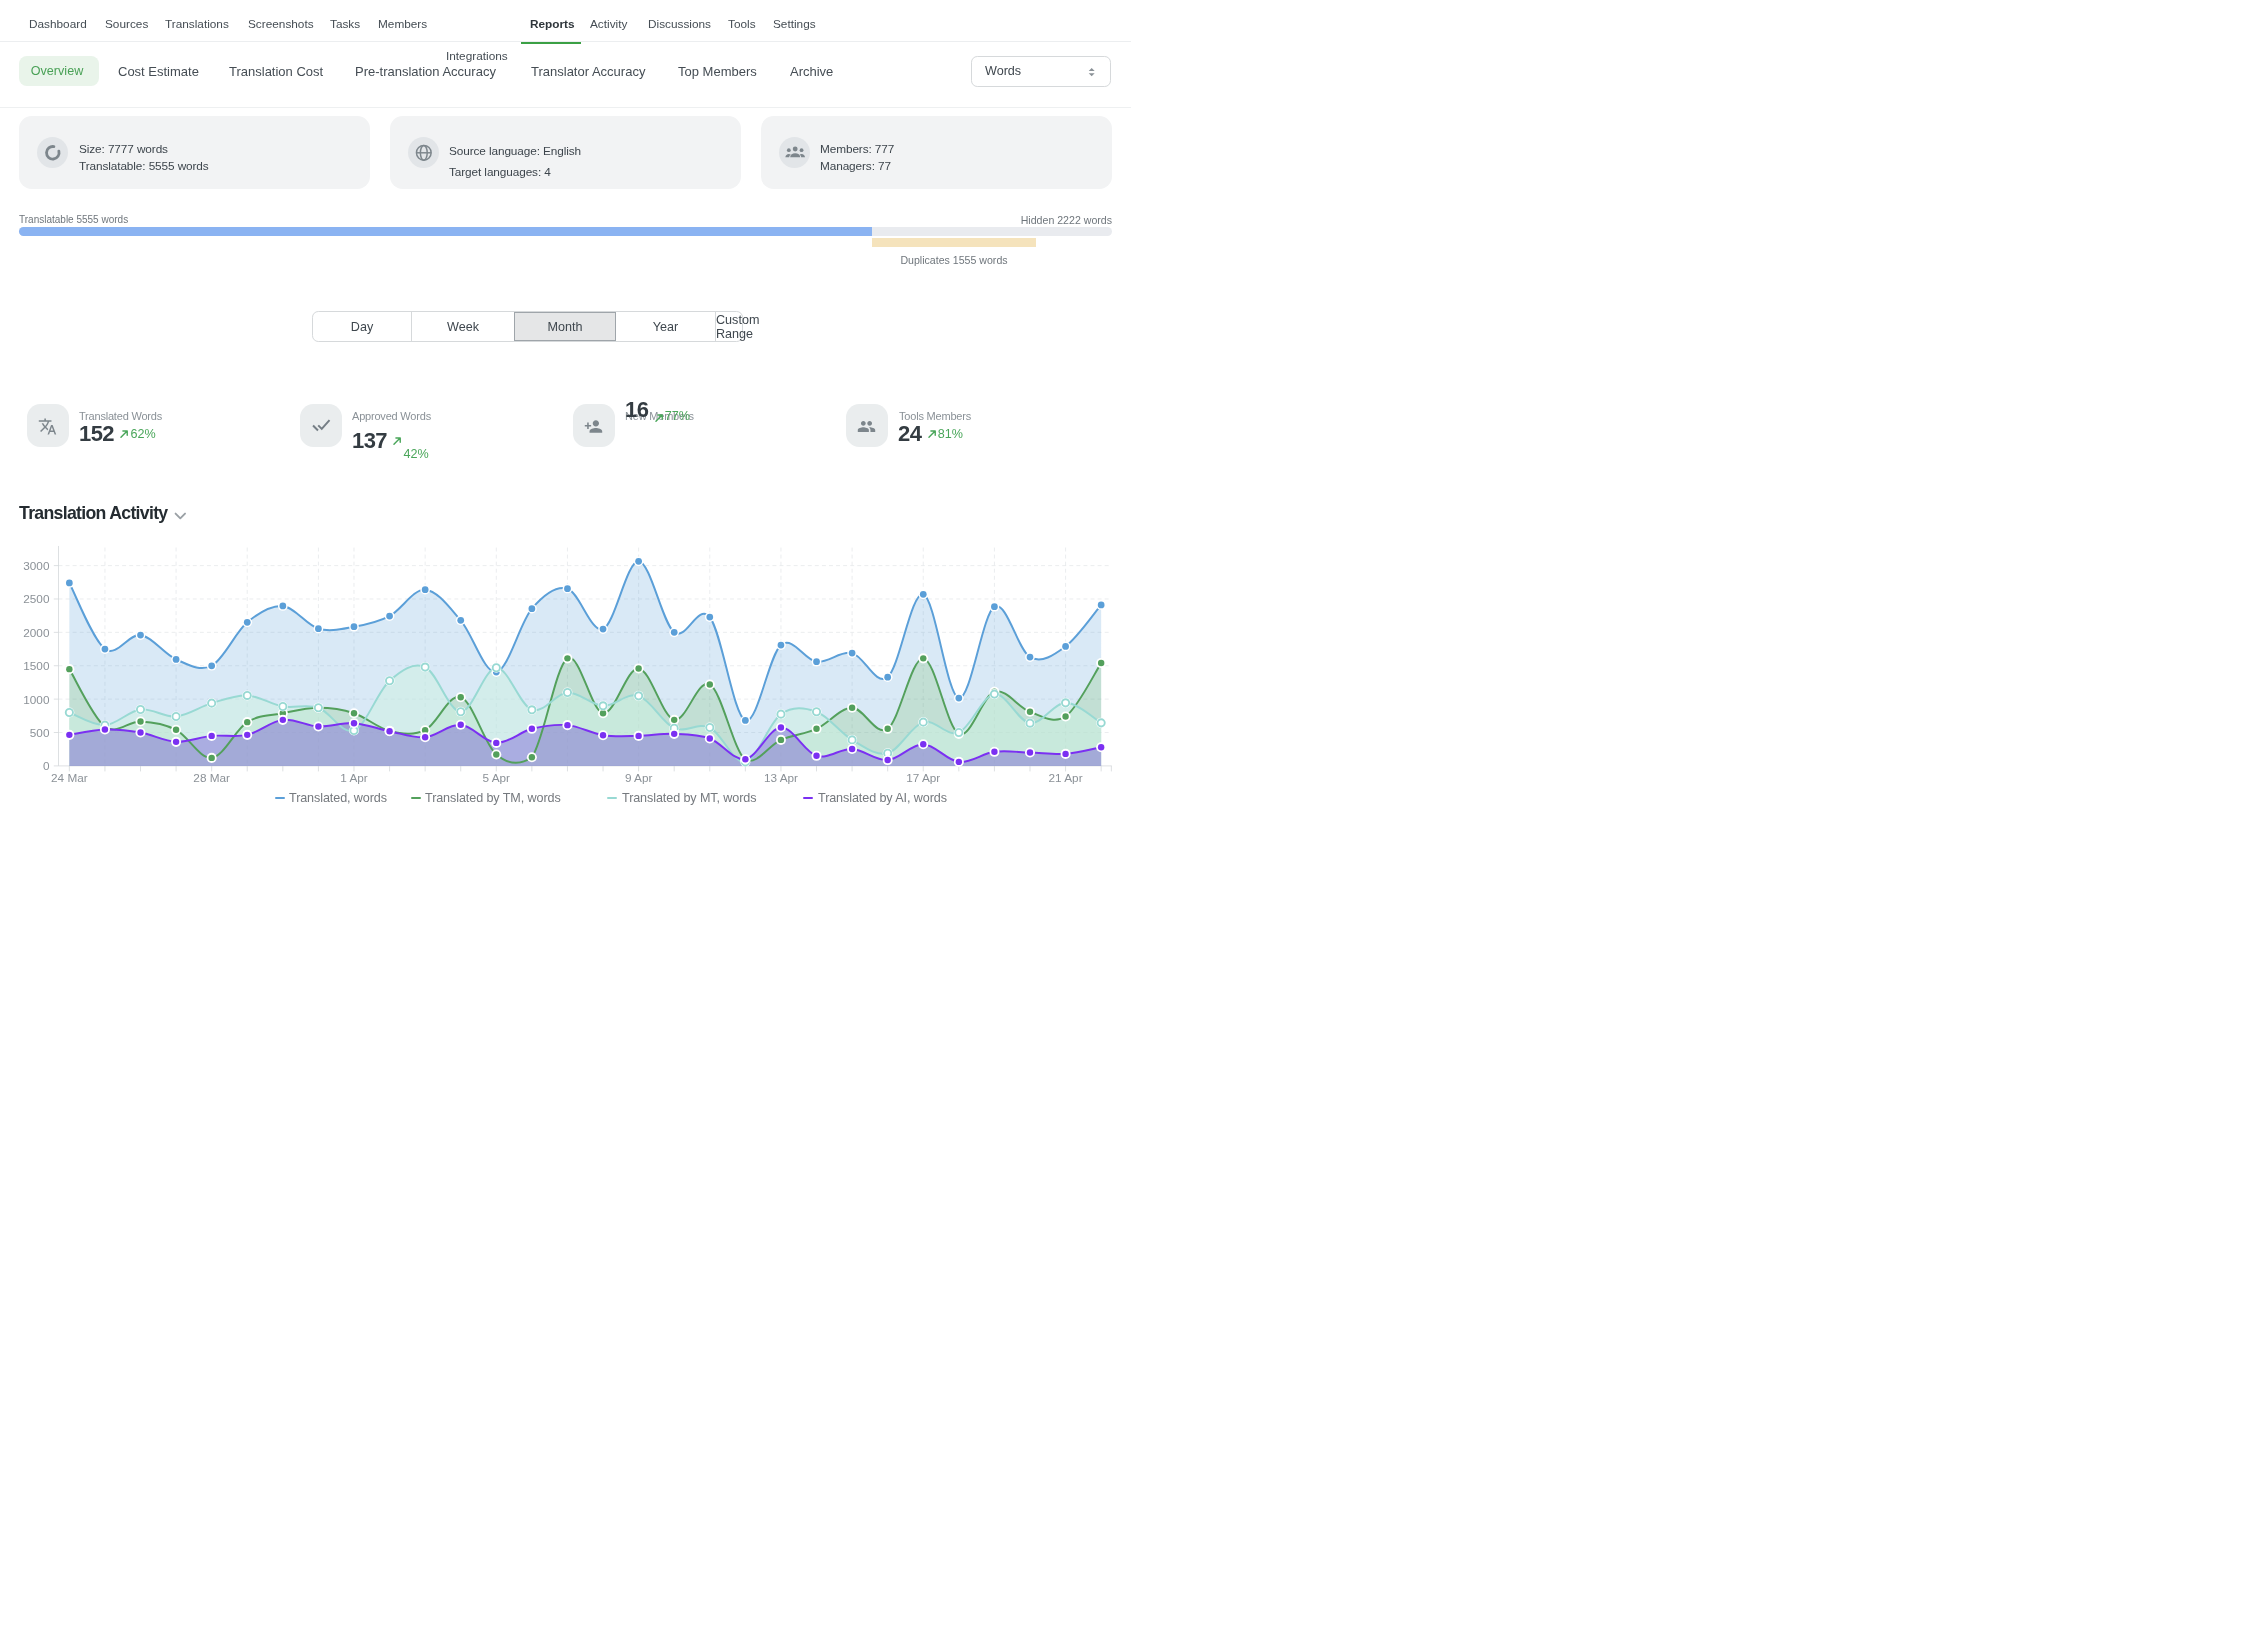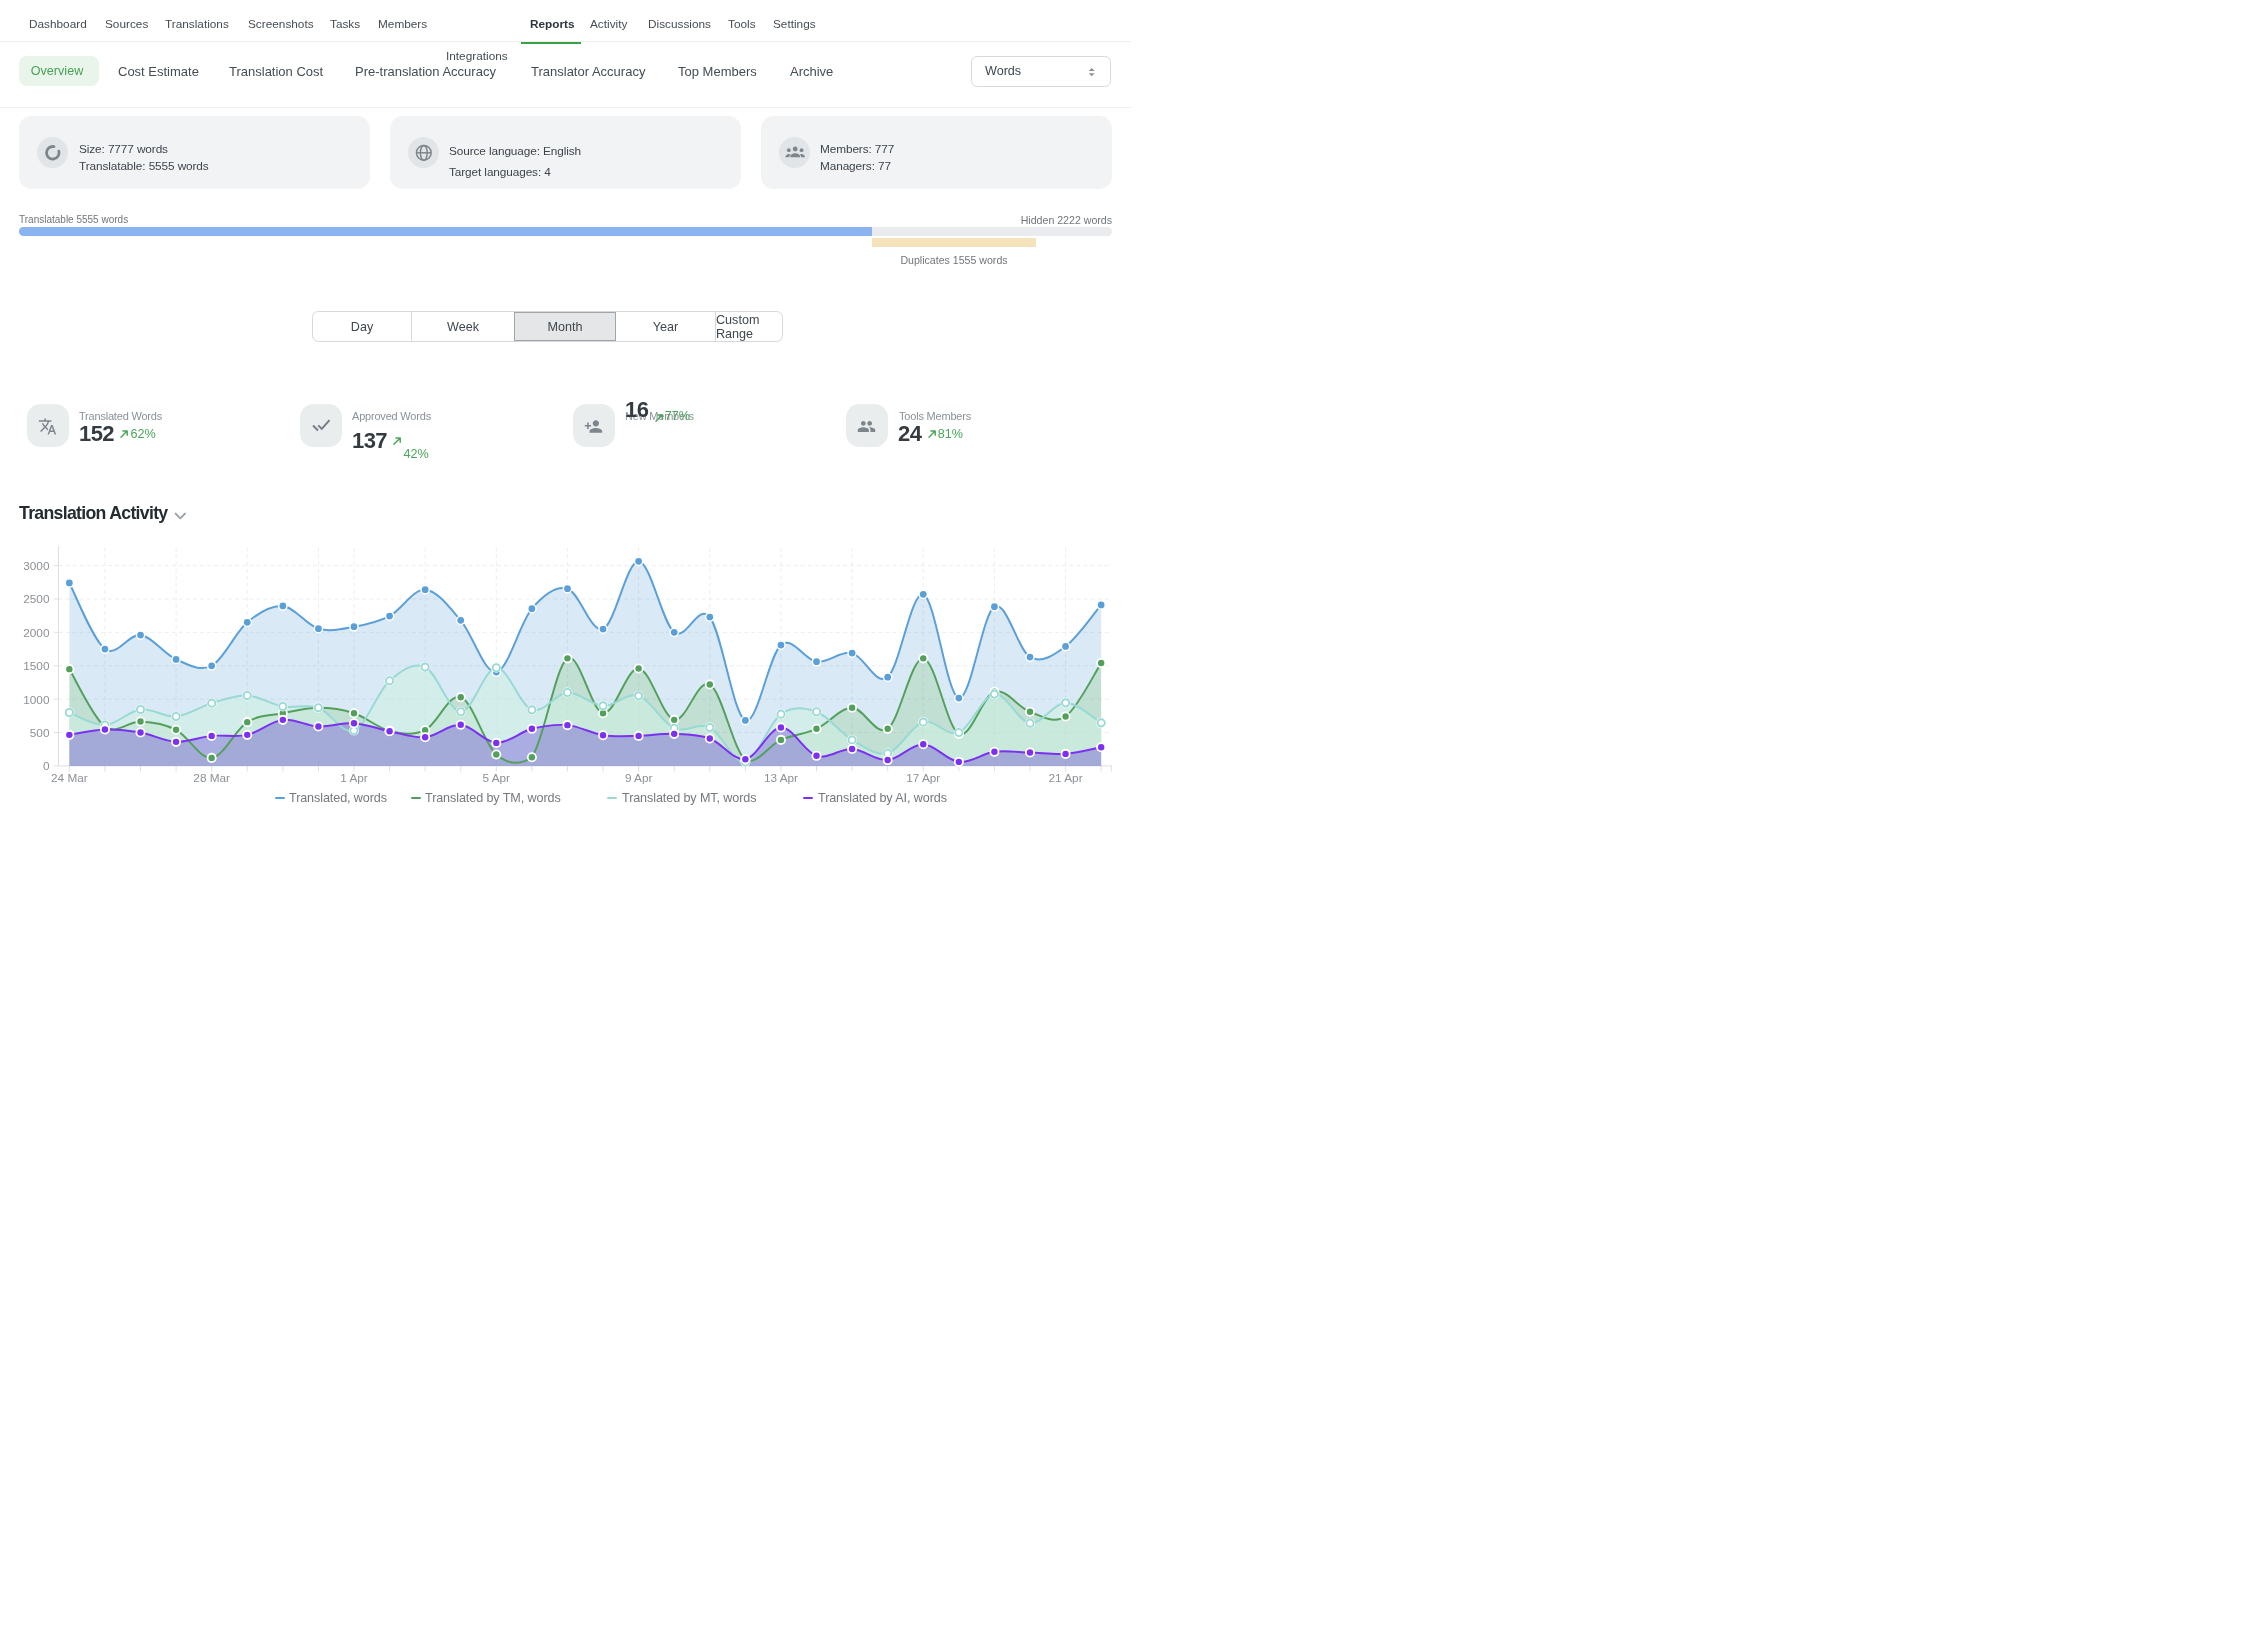--- a/index.html
+++ b/index.html
@@ -69,21 +69,21 @@
   </svg>
 <div class="abs" style="left:820px;top:141px;font-size:11.8px;color:#3d454c;line-height:16.5px;letter-spacing:-0.1px;">Members: 777<br>Managers: 77</div>
 
 <div class="abs" style="left:19px;top:214px;font-size:10px;color:#6f767c;">Translatable 5555 words</div>
 <div class="abs" style="right:19px;top:214px;font-size:10.6px;color:#6f767c;">Hidden 2222 words</div>
 <div class="abs" style="left:19px;top:227px;width:1093px;height:9.4px;background:#e9ebef;border-radius:4.7px;"></div>
 <div class="abs" style="left:19px;top:227px;width:853px;height:9.4px;background:#8ab3f2;border-radius:4.7px 0 0 4.7px;"></div>
 <div class="abs" style="left:872px;top:238px;width:164px;height:9.4px;background:#f5e3bc;"></div>
 <div class="abs" style="left:872px;top:254px;width:164px;text-align:center;font-size:10.6px;color:#6f767c;white-space:nowrap;">Duplicates 1555 words</div>
 
-<div class="abs" style="left:312px;top:311px;width:471px;height:31px;border:0.8px solid #d6d9db;border-radius:6.3px;display:flex;">
+<div class="abs" style="left:312px;top:311px;width:431px;height:31px;border:0.8px solid #d6d9db;border-radius:6.3px;display:flex;">
   <div style="flex:0 0 99px;display:flex;align-items:center;justify-content:center;font-size:12.6px;color:#3f474e;border-right:0.8px solid #d6d9db;">Day</div>
   <div style="flex:0 0 102px;display:flex;align-items:center;justify-content:center;font-size:12.6px;color:#3f474e;">Week</div>
   <div style="flex:0 0 102px;display:flex;align-items:center;justify-content:center;font-size:12.6px;color:#3f474e;background:#e5e6e7;border:0.8px solid #9fa5aa;">Month</div>
   <div style="flex:0 0 100px;display:flex;align-items:center;justify-content:center;font-size:12.6px;color:#3f474e;border-right:0.8px solid #d6d9db;">Year</div>
   <div style="flex:1;display:flex;align-items:center;justify-content:center;font-size:12.6px;color:#3f474e;">Custom Range</div>
 </div>
 
 <div class="abs" style="left:27px;top:404px;width:42px;height:43px;background:#eaedee;border-radius:13.3px;"></div>
 <svg class="abs" style="left:38px;top:417px;" width="19" height="19" viewBox="0 0 24 24">
     <g fill="#7d868c">

